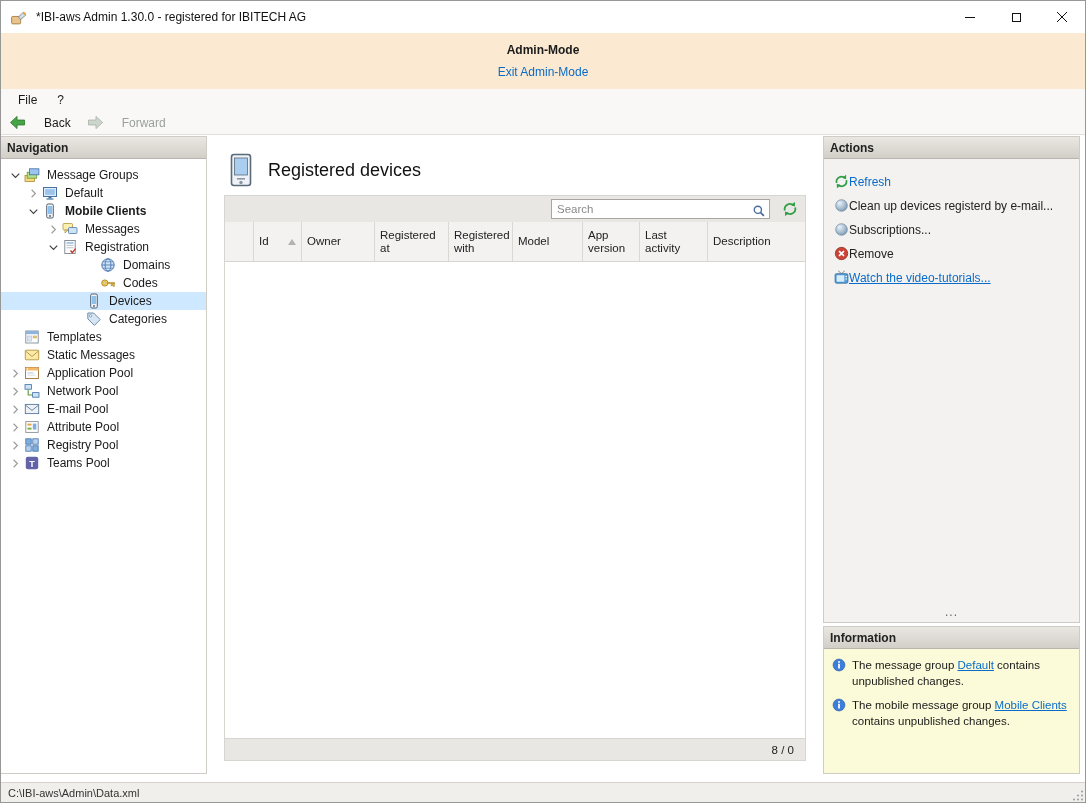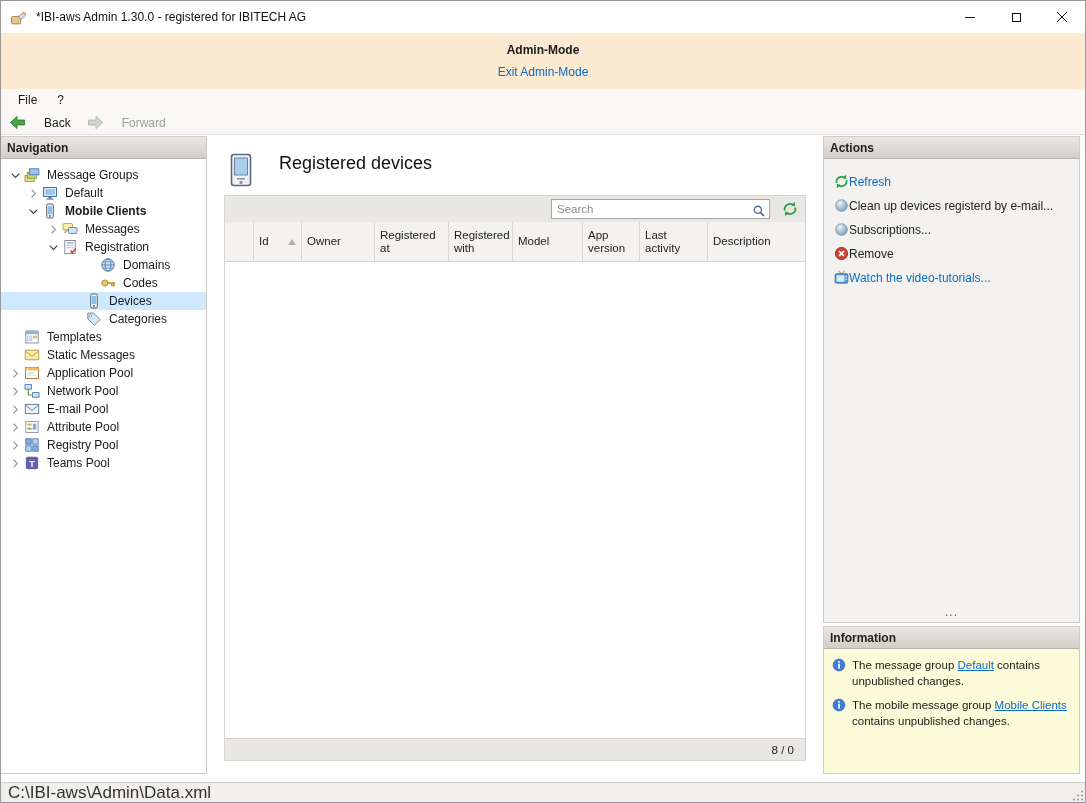--- a/index.html
+++ b/index.html
@@ -33,21 +33,21 @@
   .nav-panel{width:206px;flex:none;border-left:none}
   .tree{flex:1;padding-top:7px;overflow:hidden;background:#fff}
   .ti{height:18px;display:flex;align-items:center;white-space:nowrap;cursor:default}
   .chev{width:16px;height:16px;flex:none;display:flex;align-items:center;justify-content:center}
   .ico{width:16px;height:16px;flex:none;margin:0 4px 0 1px}
   .lbl{padding:0 3px}
   .ti.sel{background:var(--selection_bg,#cde8ff)}
   .ti.bold .lbl{font-weight:bold}
 
   .main-panel{flex:1;position:relative;background:#fff;min-width:0}
-  .main-header{display:flex;align-items:flex-start;gap:25px;padding:17px 0 0 18px}
+  .main-header{display:flex;align-items:center;gap:14px;padding:17px 0 0 18px}
   .main-title{font-size:18px;color:#111}
   .grid{position:absolute;left:14px;right:14px;top:59px;bottom:13px;border:1px solid #d8d5d1;display:flex;flex-direction:column}
   .search-strip{height:26px;flex:none;background:#e9e7e4;display:flex;align-items:center;justify-content:flex-end;gap:10px;padding-right:5px}
   .searchbox{width:219px;height:20px;background:#fff;border:1px solid #a9a6a1;display:flex;align-items:flex-end}
   .searchbox input{flex:1;min-width:0;border:0;outline:0;height:100%;padding:0 5px;font-family:"Liberation Sans","DejaVu Sans",sans-serif;font-size:11.5px;color:#222;background:transparent}
   .searchbox input::placeholder{color:#8a8a8a}
   .mag{width:20px;flex:none;display:flex;align-items:center;justify-content:center}
   .refresh-btn{width:20px;height:20px;display:flex;align-items:center;justify-content:center}
   .thead{display:flex;height:40px;flex:none;background:#f4f2f0;border-bottom:1px solid #d8d5d1}
   .th{border-right:1px solid #dbd8d4;padding:2px 5px;font-size:11.5px;display:flex;align-items:center;line-height:13px;color:#222}
@@ -58,29 +58,29 @@
   .tfoot{height:22px;flex:none;background:#e9e7e4;border-top:1px solid #d8d5d1;display:flex;align-items:center;justify-content:flex-end;padding-right:11px;font-size:11.5px;color:#222}
 
   .right-col{width:257px;flex:none;display:flex;flex-direction:column;gap:3px;min-height:0}
   .actions-panel{flex:1;background:#f3f2f0}
   .actions-body{flex:1;display:flex;flex-direction:column;padding-top:10px;min-height:0}
   .action-item{display:flex;align-items:flex-end;padding:4px 9px;min-height:22px;cursor:pointer}
   .aicon{width:16px;height:16px;flex:none;display:flex;align-items:center;justify-content:center}
   .alink{color:var(--link_blue,#0a6cc8)}
   .adark{color:#222}
   .gap-top{}
-  .underline{}
+  .underline{text-decoration:underline}
   .overflow-dots{margin-top:auto;text-align:center;color:#666;padding-bottom:3px;letter-spacing:1px}
   .info-panel{height:148px;flex:none;background:var(--info_bg,#fbfbd9)}
   .info-body{padding:0 6px;background:var(--info_bg,#fbfbd9);flex:1}
   .info-item{display:flex;gap:6px;padding:8px 2px 0 2px;font-size:11.5px;line-height:16px}
   .iicon{width:14px;height:14px;flex:none;margin-top:1px}
   .ilink{color:var(--link_blue,#0a6cc8);text-decoration:underline;cursor:pointer}
 
-  .statusbar{height:20px;flex:none;background:#f1efec;border-top:1px solid #d5d2cd;display:flex;align-items:center;padding:0 7px;font-size:17px;color:#333;position:relative}
+  .statusbar{height:20px;flex:none;background:#f1efec;border-top:1px solid #d5d2cd;display:flex;align-items:center;padding:0 7px;font-size:11px;color:#333;position:relative}
   .grip{position:absolute;right:1px;bottom:1px}
 </style>
 </head>
 <body>
 
 <svg width="0" height="0" style="position:absolute" aria-hidden="true">
     <defs>
   <radialGradient id="sphgrad" cx="35%" cy="30%" r="75%">
     <stop offset="0%" stop-color="#eaf2f8"></stop>
         <stop offset="100%" stop-color="#7d9cb5"></stop>

